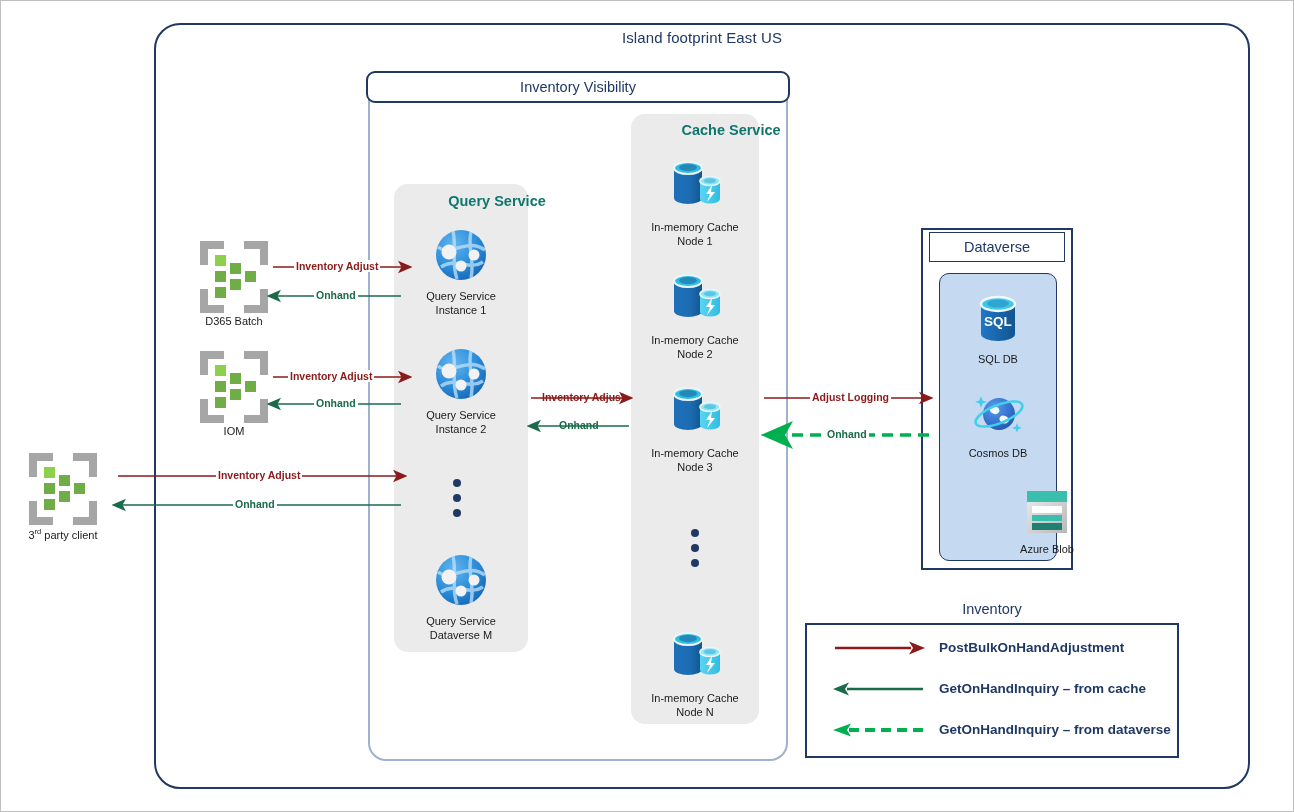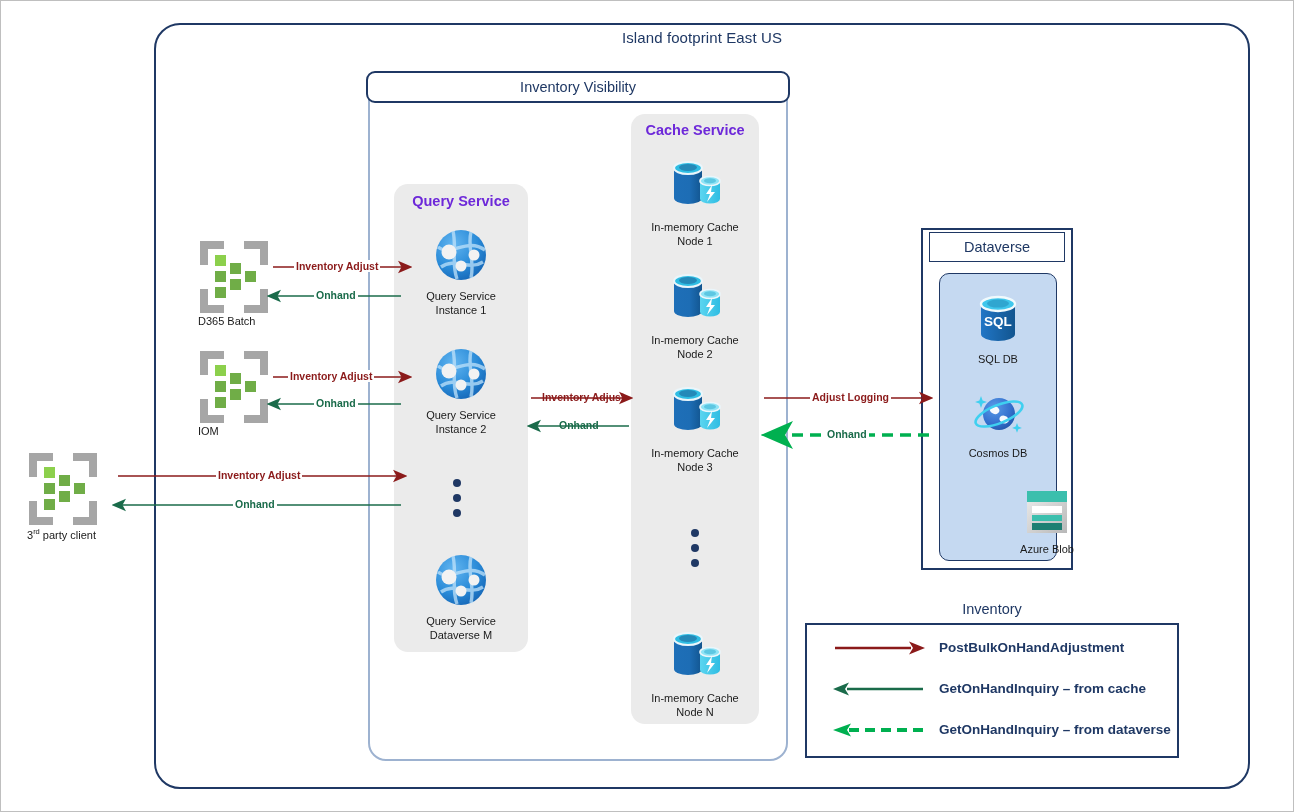--- a/index.html
+++ b/index.html
@@ -52,22 +52,23 @@
   }
 
   
   .group-panel{
     background:#ebebeb;
     border-radius:14px;
   }
   .group-title{
     position:absolute;left:0;width:100%;
     text-align:center;
-    font-size:14.5px;color:#6d28d9;
+    font-size:14.5px;color:#0f766e;
     font-weight:bold;
+    padding-left:36px;
   }
   #query-panel{left:393px;top:183px;width:134px;height:468px;}
   #query-title{left:393px;top:192px;width:134px;}
   #cache-panel{left:630px;top:113px;width:128px;height:610px;}
   #cache-title{left:630px;top:121px;width:128px;}
 
   
   .node{position:absolute;text-align:center;}
   .node .cap{
     font-size:11px;color:#1a1a1a;line-height:13.5px;
@@ -113,21 +114,21 @@
     position:absolute;left:0;width:100%;height:37px;
     display:flex;align-items:center;
   }
   .legend-label{
     font-size:13.5px;color:#1F3864;font-weight:bold;white-space:nowrap;
     margin-left:14px;
   }
   .legend-arrow{width:92px;height:14px;flex:0 0 92px;margin-left:28px;}
 
   
-  .client{position:absolute;text-align:left;}
+  .client{position:absolute;text-align:center;}
   .client .frame{
     position:relative;width:68px;height:72px;margin:0 auto;
   }
   .client .br{position:absolute;background:#a6a6a6;}
   .client .cap{font-size:11px;color:#1a1a1a;margin-top:2px;white-space:nowrap;}
   .client sup{font-size:7.5px;vertical-align:super;}
 
   
   .arrow-label{
     position:absolute;font-size:10.5px;font-weight:bold;white-space:nowrap;

